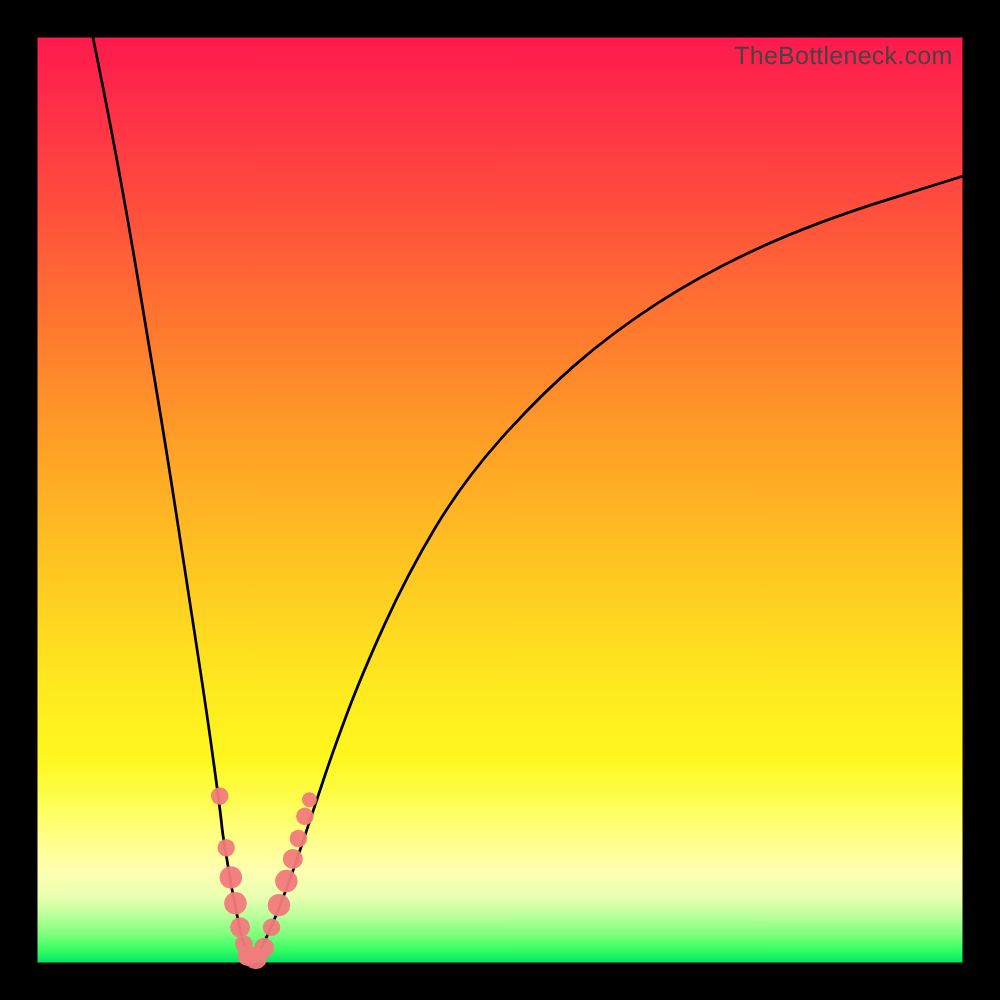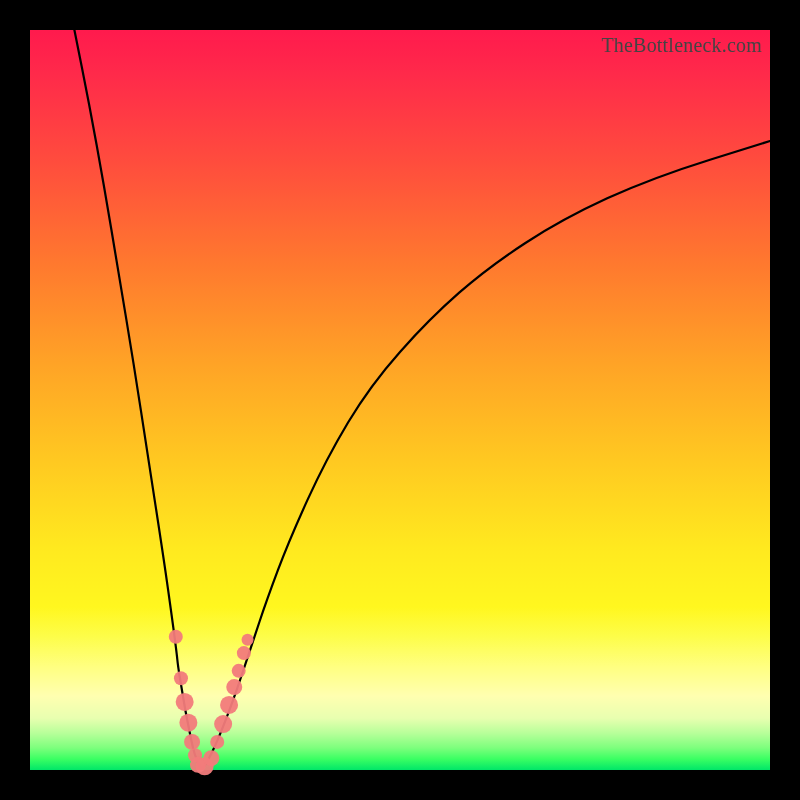--- a/index.html
+++ b/index.html
@@ -36,21 +36,20 @@
       #fff71f 78%,
       #fdfd4a 82%,
       #ffff80 86%,
       #ffffb0 90%,
       #e8ffb0 93%,
       #b8ff9a 95%,
       #7dff7d 97%,
       #3bff63 98.5%,
       #00e668 100%
     );
-    font-family: Liberation Serif, serif;
   }
   .watermark {
     position: absolute;
     top: 4px;
     right: 8px;
     color: #444;
     font-size: 20px;
     font-weight: 500;
     letter-spacing: 0.2px;
     user-select: none;

